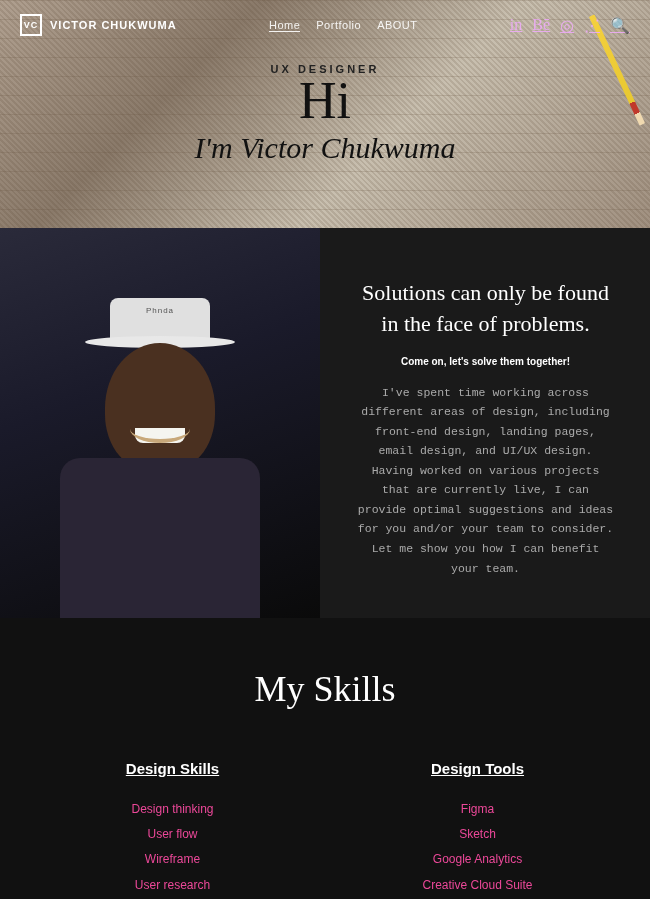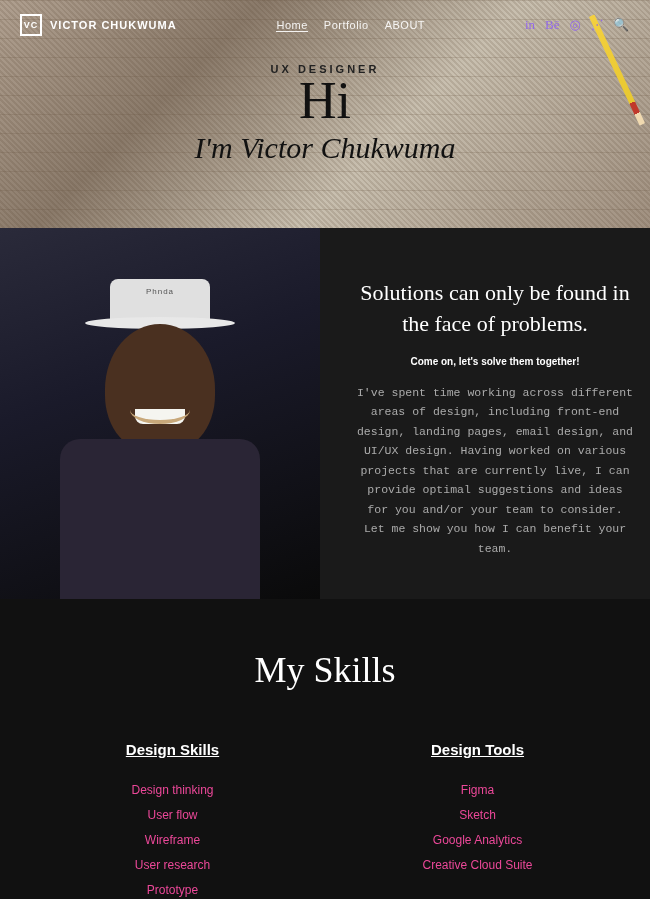--- a/index.html
+++ b/index.html
@@ -55,23 +55,24 @@
     }
     .nav-links a.active {
       border-bottom: 1px solid #fff;
     }
     .nav-right {
       display: flex;
       gap: 10px;
       align-items: center;
     }
     .nav-icon {
-      color: #8b5cf6;
-      font-size: 13px;
+      color: #f0abfc;
+      font-size: 16px;
       opacity: 0.85;
+      text-decoration: underline;
     }
 
     
     .hero {
       position: relative;
       width: 650px;
       height: 228px;
       overflow: hidden;
     }
     .hero-bg {
@@ -245,21 +246,21 @@
       left: 50%;
       transform: translateX(-50%);
       width: 200px;
       height: 160px;
       background: #2a2535;
       border-radius: 20px 20px 0 0;
     }
 
     .about-text {
       flex: 1;
-      padding: 50px 15px 40px 35px;
+      padding: 50px 34px 40px 35px;
       display: flex;
       flex-direction: column;
       justify-content: center;
       gap: 16px;
     }
     .about-quote {
       font-size: 22px;
       line-height: 1.4;
       color: #fff;
       font-family: 'Georgia', serif;

